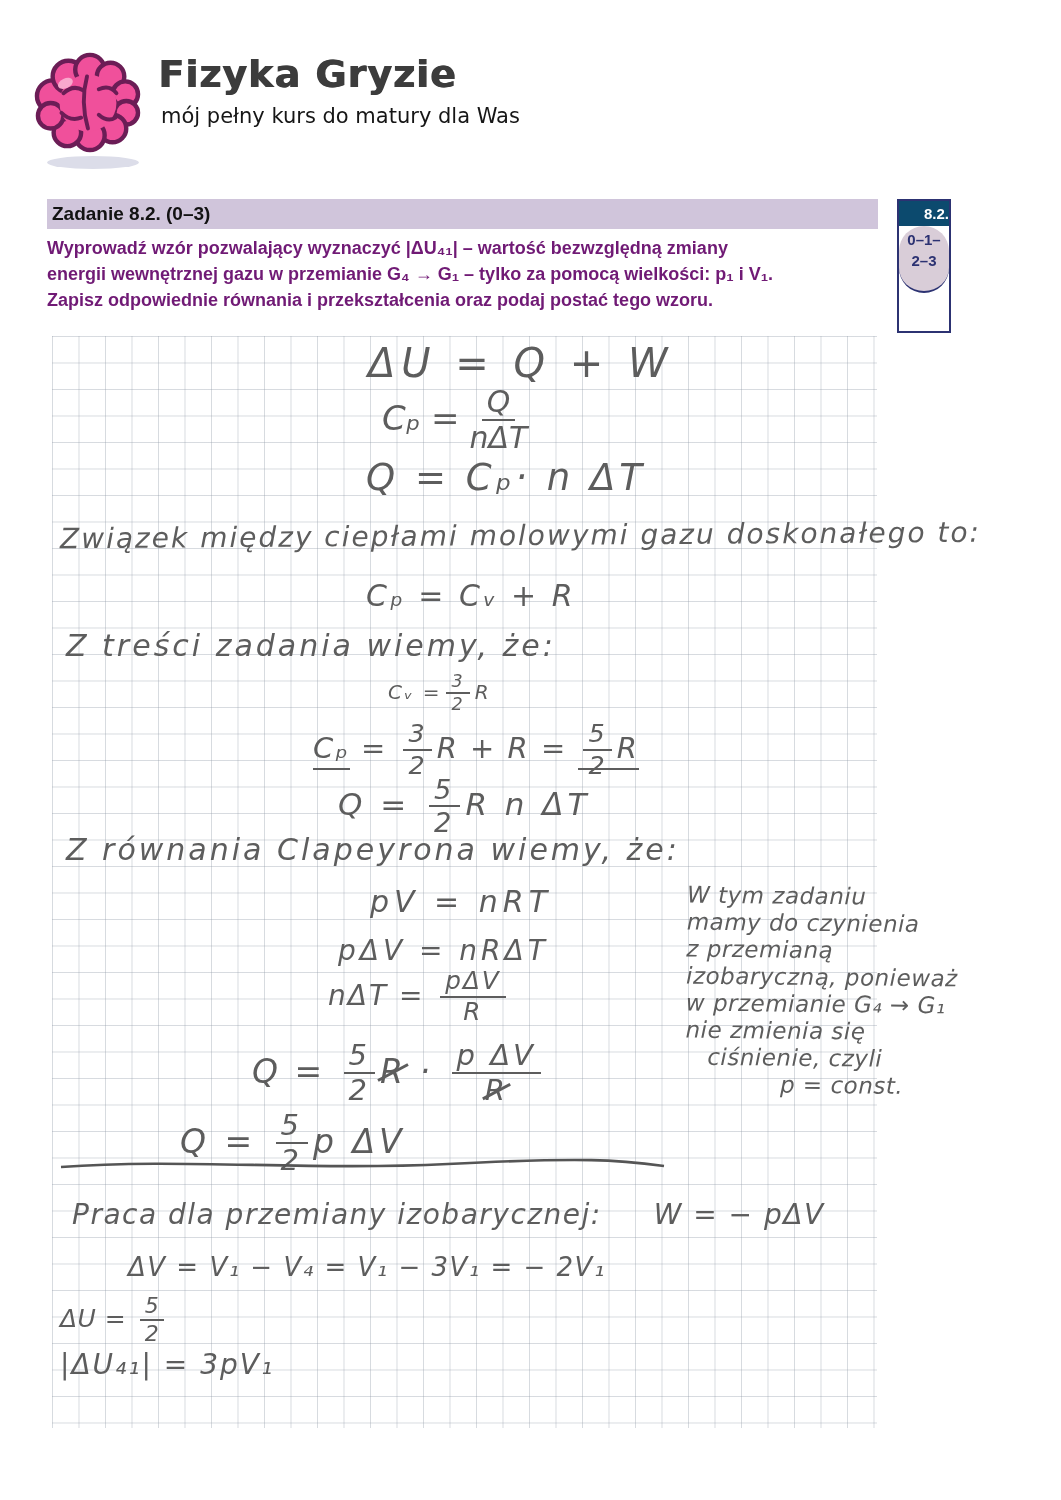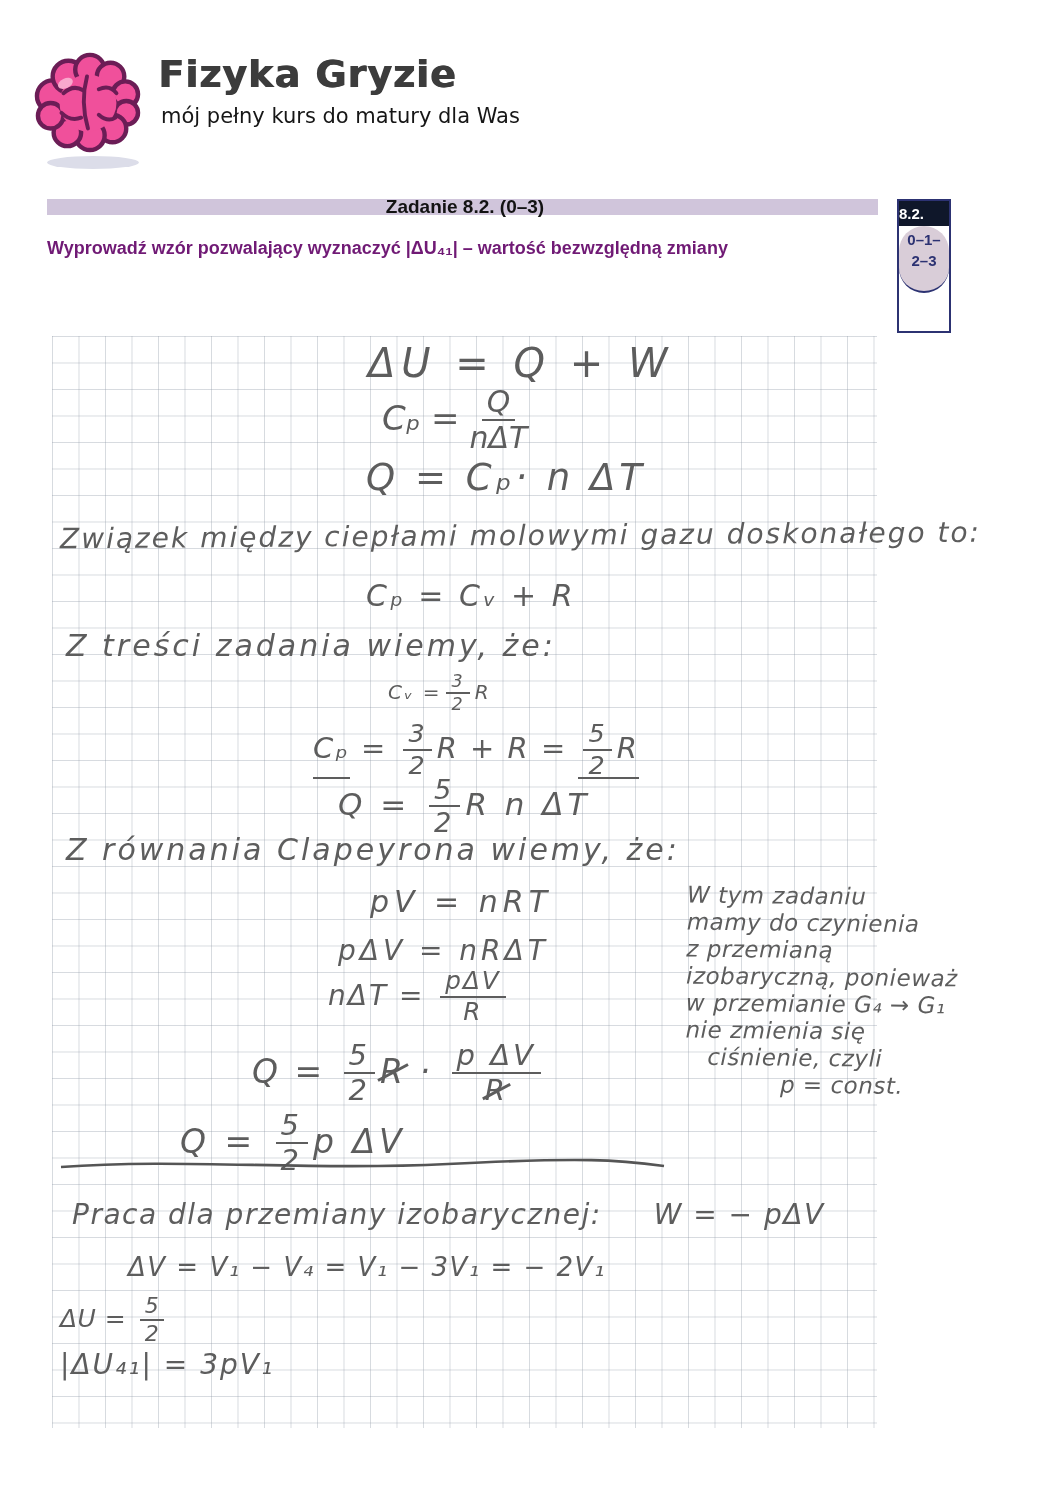--- a/index.html
+++ b/index.html
@@ -10,52 +10,52 @@
   .brain-svg{position:absolute;left:28px;top:50px;}
   .brain-shadow{position:absolute;left:47px;top:156px;width:92px;height:13px;
        background:#dcdde9;border-radius:50%;}
   .brand-title{position:absolute;left:158px;top:52px;font-size:38px;font-weight:800;
        color:#3c3c3c;letter-spacing:1px;font-family:"DejaVu Sans",sans-serif;
        text-shadow:1px 0 0 #3c3c3c;}
   .brand-subtitle{position:absolute;left:161px;top:104px;font-size:21px;color:#161616;
        font-family:"DejaVu Sans",sans-serif;}
 
   
-  .task-bar{position:absolute;left:47px;top:199px;width:831px;height:16px;
-       background:#d0c5db;display:flex;align-items:center;justify-content:center;}
+  .task-bar{position:absolute;left:47px;top:199px;width:831px;height:30px;
+       background:#d0c5db;display:flex;align-items:center;}
   .task-bar span{font-size:19px;font-weight:bold;color:#121212;padding-left:5px;
        font-family:"Liberation Sans",sans-serif;}
   .task-text{position:absolute;left:47px;top:235px;width:860px;}
   .task-line{font-size:18px;font-weight:bold;color:#701a75;line-height:26px;
        white-space:nowrap;font-family:"Liberation Sans",sans-serif;}
 
   
   .score-box{position:absolute;left:897px;top:199px;width:50px;border:2px solid #2c3272;
        background:#fff;}
-  .score-head{background:#0f172a;color:#ffffff;font-weight:bold;font-size:15px;
-       text-align:left;padding:4px 0;}
+  .score-head{background:#0c4a6e;color:#ffffff;font-weight:bold;font-size:15px;
+       text-align:right;padding:4px 0;}
   .score-range{background:#d9cdd8;color:#2c3272;font-weight:bold;font-size:15px;
        text-align:center;line-height:21px;padding:3px 0 20px;border-bottom:2px solid #2c3272;border-radius:25px;}
   .score-empty{height:38px;background:#ffffff;}
 
   
   .graph-paper{position:absolute;left:52px;top:336px;width:825px;height:1092px;
        background-image:
          linear-gradient(to right, rgba(150,160,172,.38) 1px, transparent 1px),
          linear-gradient(to bottom, rgba(150,160,172,.38) 1px, transparent 1px);
        background-size:26.5px 26.5px;}
 
   
   .hw{position:absolute;font-family:"DejaVu Sans",sans-serif;font-style:italic;
       color:#5d5d5d;white-space:nowrap;}
   .fr{display:inline-flex;flex-direction:column;align-items:center;vertical-align:middle;
       line-height:1.08;font-size:.88em;margin:0 5px;}
   .fr .n{padding:0 5px 1px;border-bottom:2.5px solid #5d5d5d;}
   .fr .d{padding:1px 5px 0;}
-  .uline{border-bottom:2.5px solid #5d5d5d;padding-bottom:12px;}
+  .uline{border-bottom:2.5px solid #5d5d5d;padding-bottom:3px;}
   .xo{position:relative;display:inline-block;}
   .xo::after{content:"";position:absolute;left:-4px;right:-4px;top:48%;
       border-top:3px solid #5d5d5d;transform:rotate(-28deg);}
   .note{line-height:27px;}
   .note div:nth-child(7){padding-left:22px;}
   .note div:nth-child(8){padding-left:95px;}
 
   .l1{left:368px;top:340px;font-size:40px;letter-spacing:6px;}
   .l2{left:382px;top:386px;font-size:34px;}
   .l3{left:366px;top:456px;font-size:37px;letter-spacing:4px;}
@@ -107,20 +107,22 @@
 </svg>
 <div class="brain-shadow"></div>
 <div class="brand-title">Fizyka Gryzie</div>
 <div class="brand-subtitle">mój pełny kurs do matury dla Was</div>
 
 <div class="task-bar">
   <span>Zadanie 8.2. (0–3)</span>
 </div>
 <div class="task-text">
   <div class="task-line">Wyprowadź wzór pozwalający wyznaczyć |ΔU₄₁| – wartość bezwzględną zmiany</div>
+  <div class="task-line">energii wewnętrznej gazu w przemianie G₄ → G₁ – tylko za pomocą wielkości: p₁ i V₁.</div>
+  <div class="task-line">Zapisz odpowiednie równania i przekształcenia oraz podaj postać tego wzoru.</div>
 </div>
 
 <aside class="score-box">
   <div class="score-head">8.2.</div>
   <div class="score-range">
     <div>0–1–</div>
     <div>2–3</div>
   </div>
   <div class="score-empty"></div>
 </aside>

